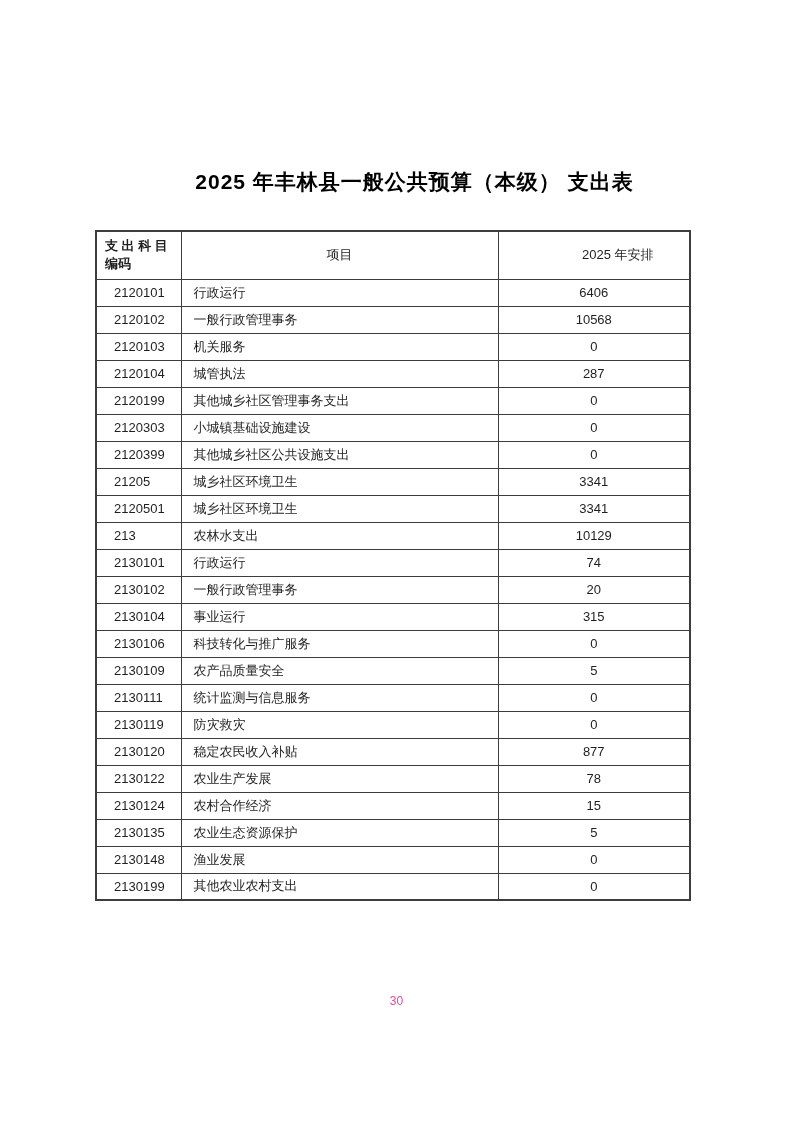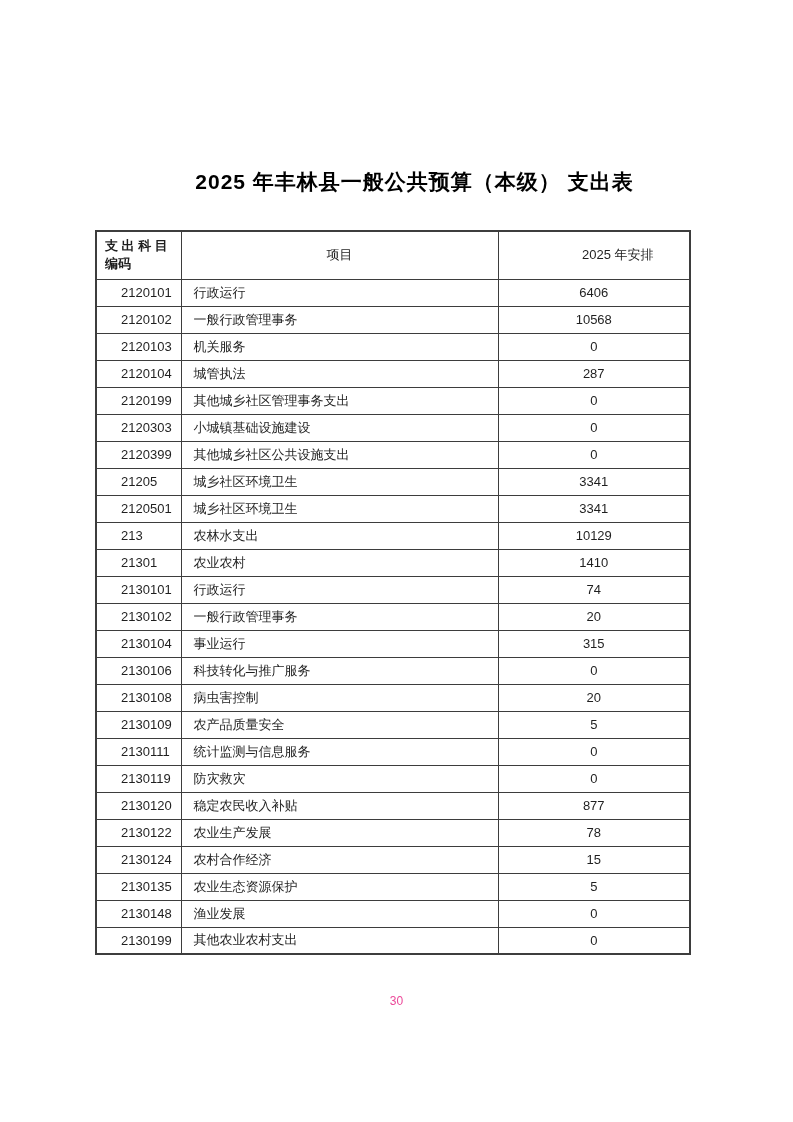--- a/index.html
+++ b/index.html
@@ -45,21 +45,21 @@
   .th-code {
     text-align: left;
     padding: 4px 8px;
     font-weight: bold;
     font-size: 13px;
     line-height: 18px;
   }
   .code-line1 { letter-spacing: 0; }
   .th-item { text-align: center; font-weight: normal; font-size: 13px; }
   .th-amount { text-align: center; font-weight: normal; font-size: 13px; padding-left: 48px; }
-  .td-code { padding-left: 24px; text-align: left; }
+  .td-code { padding-left: 17px; text-align: left; }
   .td-item { padding-left: 12px; text-align: left; }
   .td-value { text-align: center; }
   .page-number {
     position: absolute;
     top: 994px;
     left: 0;
     width: 100%;
     text-align: center;
     font-size: 12px;
     color: #ec4899;
@@ -143,25 +143,20 @@
     <td class="td-item">城乡社区环境卫生</td>
     <td class="td-value">3341</td>
   </tr>
 
   <tr>
     <td class="td-code">213</td>
     <td class="td-item">农林水支出</td>
     <td class="td-value">10129</td>
   </tr>
 
-  <tr>
-    <td class="td-code">21301</td>
-    <td class="td-item">农业农村</td>
-    <td class="td-value">1410</td>
-  </tr>
 
   <tr>
     <td class="td-code">2130101</td>
     <td class="td-item">行政运行</td>
     <td class="td-value">74</td>
   </tr>
 
   <tr>
     <td class="td-code">2130102</td>
     <td class="td-item">一般行政管理事务</td>
@@ -173,25 +168,20 @@
     <td class="td-item">事业运行</td>
     <td class="td-value">315</td>
   </tr>
 
   <tr>
     <td class="td-code">2130106</td>
     <td class="td-item">科技转化与推广服务</td>
     <td class="td-value">0</td>
   </tr>
 
-  <tr>
-    <td class="td-code">2130108</td>
-    <td class="td-item">病虫害控制</td>
-    <td class="td-value">20</td>
-  </tr>
 
   <tr>
     <td class="td-code">2130109</td>
     <td class="td-item">农产品质量安全</td>
     <td class="td-value">5</td>
   </tr>
 
   <tr>
     <td class="td-code">2130111</td>
     <td class="td-item">统计监测与信息服务</td>

